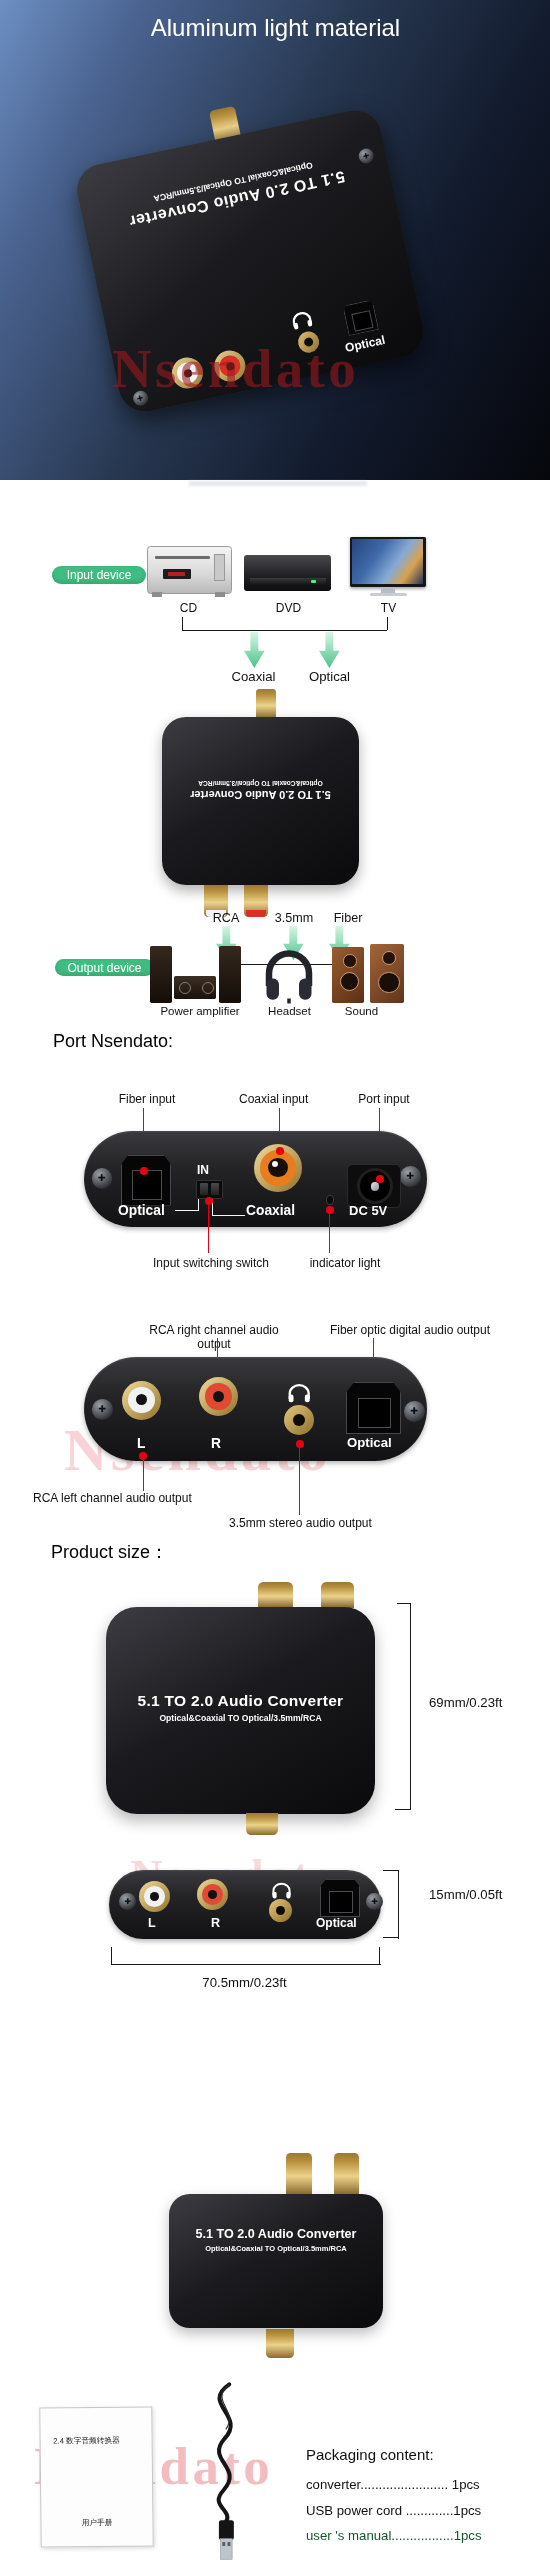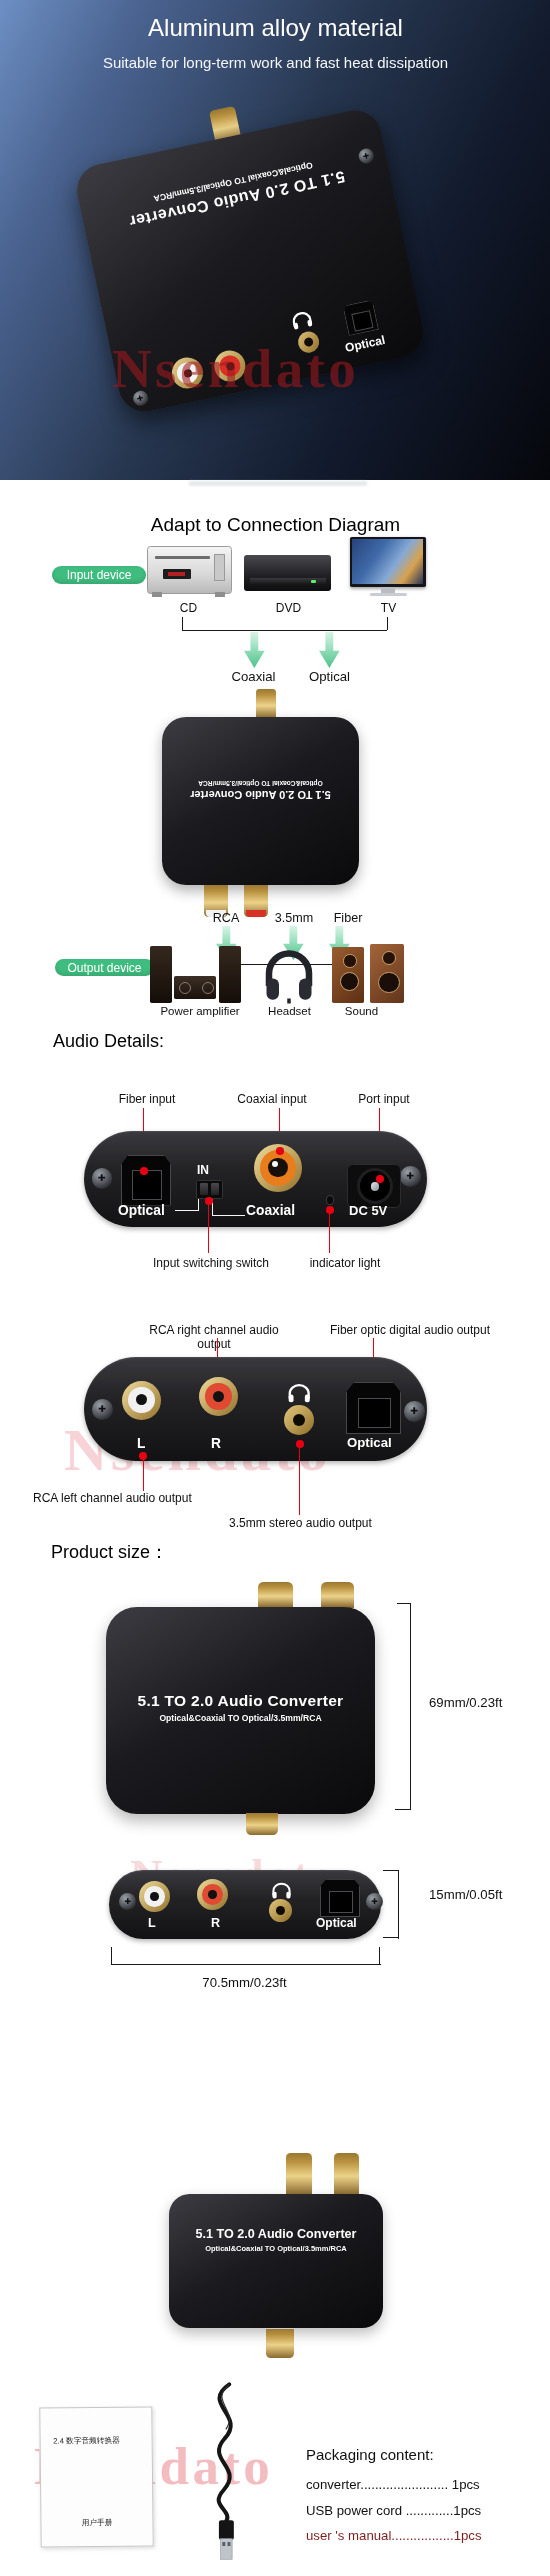--- a/index.html
+++ b/index.html
@@ -32,22 +32,21 @@
   .boxtxt{color:#fff;font-weight:bold;text-align:center;width:100%;}
   .devbody{background:linear-gradient(150deg,#3c3c42 0%,#1b1b1f 45%,#0a0a0c 100%);}
 </style>
 </head>
 <body>
 
 <div id="page">
 
   <div class="abs" style="left:0;top:0;width:551px;height:480px;
               background:linear-gradient(118deg,#6d8fc3 0%,#4a6390 18%,#273750 46%,#11192b 72%,#06070c 100%);">
-    <div class="abs ctr" style="left:0;top:13.8px;width:551px;font-size:24px;font-weight:500;color:#fff;">Aluminum alloy material</div>
-    <div class="abs ctr" style="left:0;top:54px;width:551px;font-size:15px;color:#f4f6f9;">Suitable for long-term work and fast heat dissipation</div>
+    <div class="abs ctr" style="left:0;top:13.8px;width:551px;font-size:24px;font-weight:500;color:#fff;">Aluminum light material</div>
 
     <div class="abs" style="left:95px;top:135px;width:310px;height:252px;transform:rotate(-12deg);">
       <div class="abs goldv" style="left:146px;top:-29px;width:26.4px;height:36px;border-radius:4.6px 4.6px 0 0;"></div>
       <div class="abs devbody" style="left:0;top:0;width:310px;height:252px;border-radius:26.4px;box-shadow:0 10.3px 23px rgba(0,0,0,.55);">
         <div class="abs" style="left:0;top:40px;width:310px;transform:rotate(180deg);">
           <div class="boxtxt" style="font-size:16px;letter-spacing:0.6px;">5.1 TO 2.0 Audio Converter</div>
           <div class="boxtxt" style="font-size:8.6px;margin-top:3.4px;">Optical&amp;Coaxial TO Optical/3.5mm/RCA</div>
         </div>
         <div class="abs ring" style="left:55px;top:207px;width:31px;height:31px;background:linear-gradient(135deg,#e8d291,#9a7a33);">
           <div class="ring" style="width:20.7px;height:20.7px;background:#f3f3f3;">
@@ -72,21 +71,20 @@
           </div>
         <div class="abs portlbl" style="left:230px;top:224px;font-size:12px;">Optical</div>
         <div class="abs screw" style="left:11.5px;top:230px;width:15px;height:15px;font-size:13.8px;"></div>
         <div class="abs screw" style="left:283px;top:40px;width:15px;height:15px;font-size:13.8px;"></div>
       </div>
     </div>
     <div class="abs wm" style="left:112px;top:337px;font-size:55px;color:rgba(158,24,30,.58);">Nsendato</div>
   </div>
   <div class="abs" style="left:189px;top:481px;width:178px;height:5.2px;background:#d9dde0;filter:blur(1.1px);opacity:.65;"></div>
 
-  <div class="abs ctr heading" style="left:0;top:514px;width:551px;font-size:19px;">Adapt to Connection Diagram</div>
 
   <div class="abs pill" style="left:52px;top:566px;width:94px;height:18px;">Input device</div>
 
   <div class="abs" style="left:147px;top:546px;width:83px;height:54px;">
     <div class="abs" style="left:0;top:0;width:83px;height:46px;border-radius:3.4px;
          background:linear-gradient(180deg,#f4f4f4,#d8d8d8 60%,#b9b9b9);border:0.6px solid #9b9b9b;"></div>
     <div class="abs" style="left:8px;top:10.3px;width:55px;height:2.9px;background:#6d6d6d;border-radius:1.1px;"></div>
     <div class="abs" style="left:16px;top:23px;width:27.5px;height:10.3px;background:#1d1d1d;border-radius:1.1px;">
       <div class="abs" style="left:4.6px;top:2.9px;width:17px;height:4.6px;background:#c22;opacity:.85;"></div>
       </div>
@@ -177,24 +175,24 @@
     <div class="abs" style="left:38px;top:0;width:34px;height:59px;background:linear-gradient(135deg,#a4653a,#60341a);border-radius:1.7px;">
       <div class="abs ring" style="left:8px;top:27.5px;width:19.5px;height:19.5px;background:#1a0f08;border:1.7px solid #caa06a;"></div>
       <div class="abs ring" style="left:11.5px;top:6.9px;width:12.6px;height:12.6px;background:#241208;border:1.1px solid #caa06a;"></div>
       </div>
   </div>
 
   <div class="abs lbl" style="left:154px;top:1005px;width:92px;text-align:center;font-size:11.5px;">Power amplifier</div>
   <div class="abs lbl" style="left:252px;top:1005px;width:75px;text-align:center;font-size:11.5px;">Headset</div>
   <div class="abs lbl" style="left:327px;top:1005px;width:69px;text-align:center;font-size:11.5px;">Sound</div>
 
-  <div class="abs heading" style="left:53px;top:1031px;">Audio Details:</div>
+  <div class="abs heading" style="left:53px;top:1031px;">Port Nsendato:</div>
 
   <div class="abs lbl" style="left:104px;top:1092px;width:86px;text-align:center;">Fiber input</div>
-  <div class="abs lbl" style="left:229px;top:1092px;width:86px;text-align:center;">Coaxial input</div>
+  <div class="abs lbl" style="left:239px;top:1092px;width:86px;text-align:left;">Coaxial input</div>
   <div class="abs lbl" style="left:341px;top:1092px;width:86px;text-align:center;">Port input</div>
 
   <div class="abs rline" style="left:143px;top:1108px;height:63px;"></div>
   <div class="abs rline" style="left:279px;top:1108px;height:43px;"></div>
   <div class="abs rline" style="left:379px;top:1108px;height:71px;"></div>
 
   <div class="abs panel" style="left:84px;top:1131px;width:343px;height:96px;border-radius:48px;">
     <div class="abs screw" style="left:7.5px;top:37px;width:20.7px;height:20.7px;font-size:17px;"></div>
     <div class="abs screw" style="left:316px;top:35px;width:20.7px;height:20.7px;font-size:17px;"></div>
     <div class="toslink" style="left:37px;top:23.5px;width:48px;height:49px;">
@@ -361,16 +359,16 @@
     <path d="M70 6 C 34 34, 88 52, 64 84" stroke="#2e2e2e" stroke-width="2" fill="none"></path>
     <rect x="52" y="242" width="26" height="34" rx="4" fill="#141414"></rect>
     <rect x="55" y="274" width="20" height="36" fill="#bfc4cb" stroke="#8a8f96"></rect>
     <rect x="58" y="280" width="5" height="7" fill="#5a5f66"></rect>
     <rect x="67" y="280" width="5" height="7" fill="#5a5f66"></rect>
   </svg>
 
   <div class="abs" style="left:306px;top:2446px;font-size:15px;color:#111;">Packaging content:</div>
   <div class="abs" style="left:306px;top:2477px;font-size:13.2px;color:#111;">converter........................ 1pcs</div>
   <div class="abs" style="left:306px;top:2503px;font-size:13.2px;color:#111;">USB power cord .............1pcs</div>
-  <div class="abs" style="left:306px;top:2528px;font-size:13.2px;color:#7f1d1d;">user 's manual.................1pcs</div>
+  <div class="abs" style="left:306px;top:2528px;font-size:13.2px;color:#14532d;">user 's manual.................1pcs</div>
 
 </div>
 
 
 </body></html>

